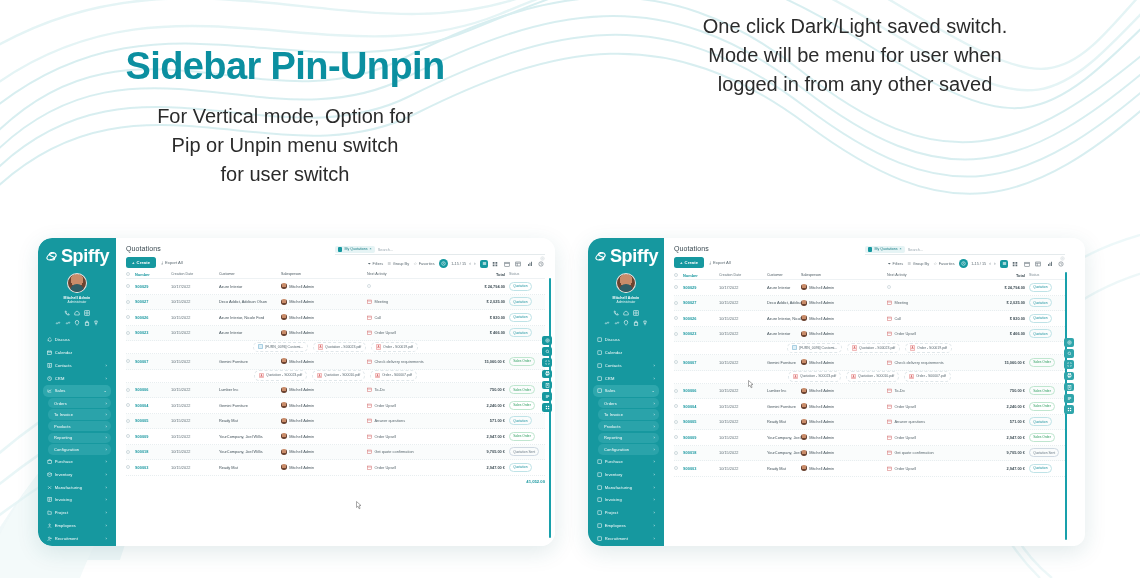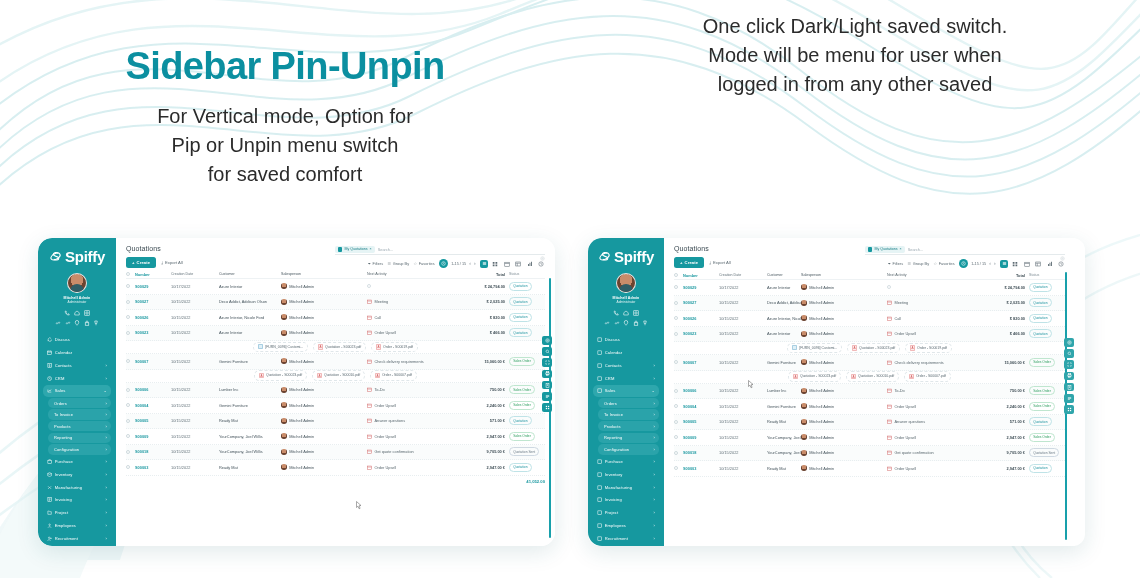--- a/index.html
+++ b/index.html
@@ -57,21 +57,21 @@
     width: 78px;
     background: #16989f;
     border-radius: 14px 0 0 14px;
     padding: 7px 5px 0 5px;
     color: #ffffff;
   }
   .appwrap.right .sb { width: 76px; }
   .sb-logo { display: flex; align-items: center; justify-content: center; gap: 3px; height: 22px; }
   .sb-logo .mark { width: 13px; height: 13px; position: relative; }
   .sb-logo .mark svg { display: block; }
-  .sb-logo .word { font-size: 15px; font-weight: bold; letter-spacing: -0.3px; }
+  .sb-logo .word { font-size: 18px; font-weight: bold; letter-spacing: -0.3px; }
   .sb-user { text-align: center; margin-top: 6px; }
   .avatar {
     width: 20px; height: 20px; border-radius: 50%;
     margin: 0 auto;
     background: radial-gradient(circle at 50% 35%, #c98c6a 0 42%, #6c4430 43% 100%);
     border: 1.4px solid rgba(255,255,255,.85);
     position: relative; overflow: hidden;
   }
   .avatar::after {
     content:""; position:absolute; left:50%; top:58%;
@@ -275,21 +275,21 @@
   </g>
 </svg>
 
 <div class="stage">
 
   <div class="panel left">
     <div class="headline">Sidebar Pin-Unpin</div>
     <div class="subcopy">
       <div>For Vertical mode, Option for</div>
       <div>Pip or Unpin menu switch</div>
-      <div>for saved comfort</div>
+      <div>for user switch</div>
     </div>
   </div>
 
   <div class="panel right">
     <div class="subcopy">
       <div>One click Dark/Light saved switch.</div>
       <div>Mode will be menu for user when</div>
       <div>logged in from any other saved</div>
     </div>
   </div>

